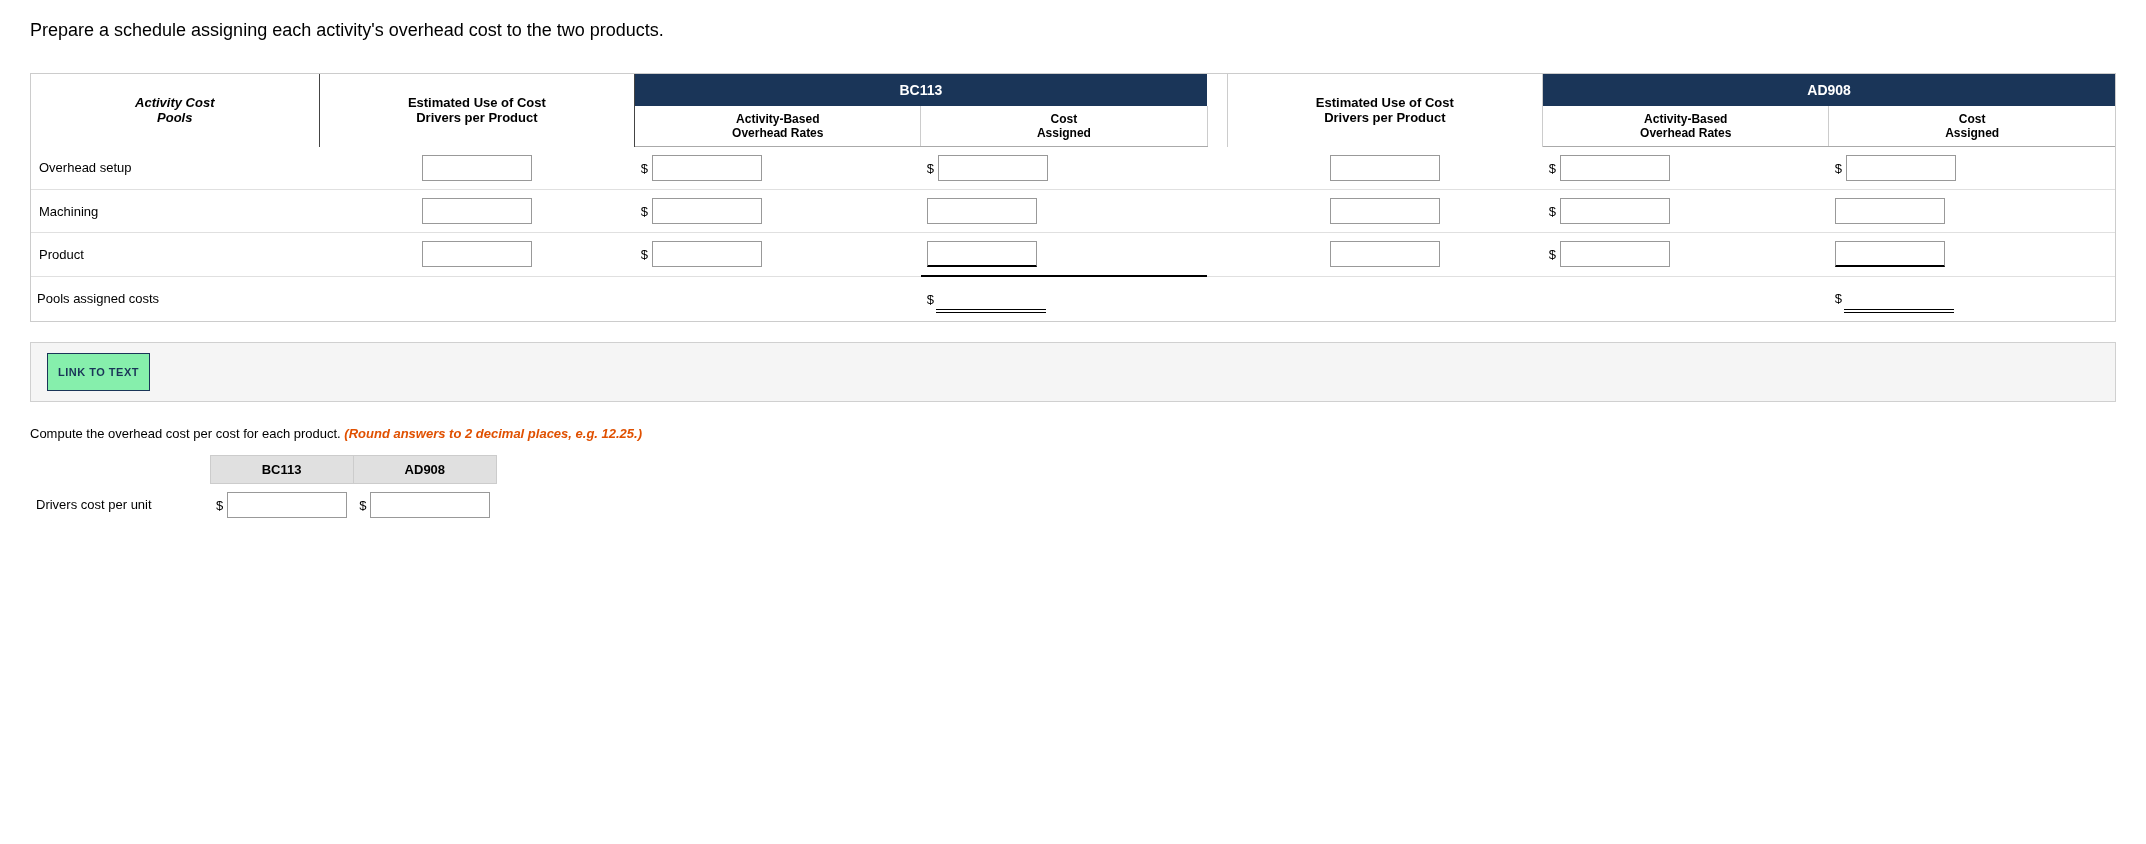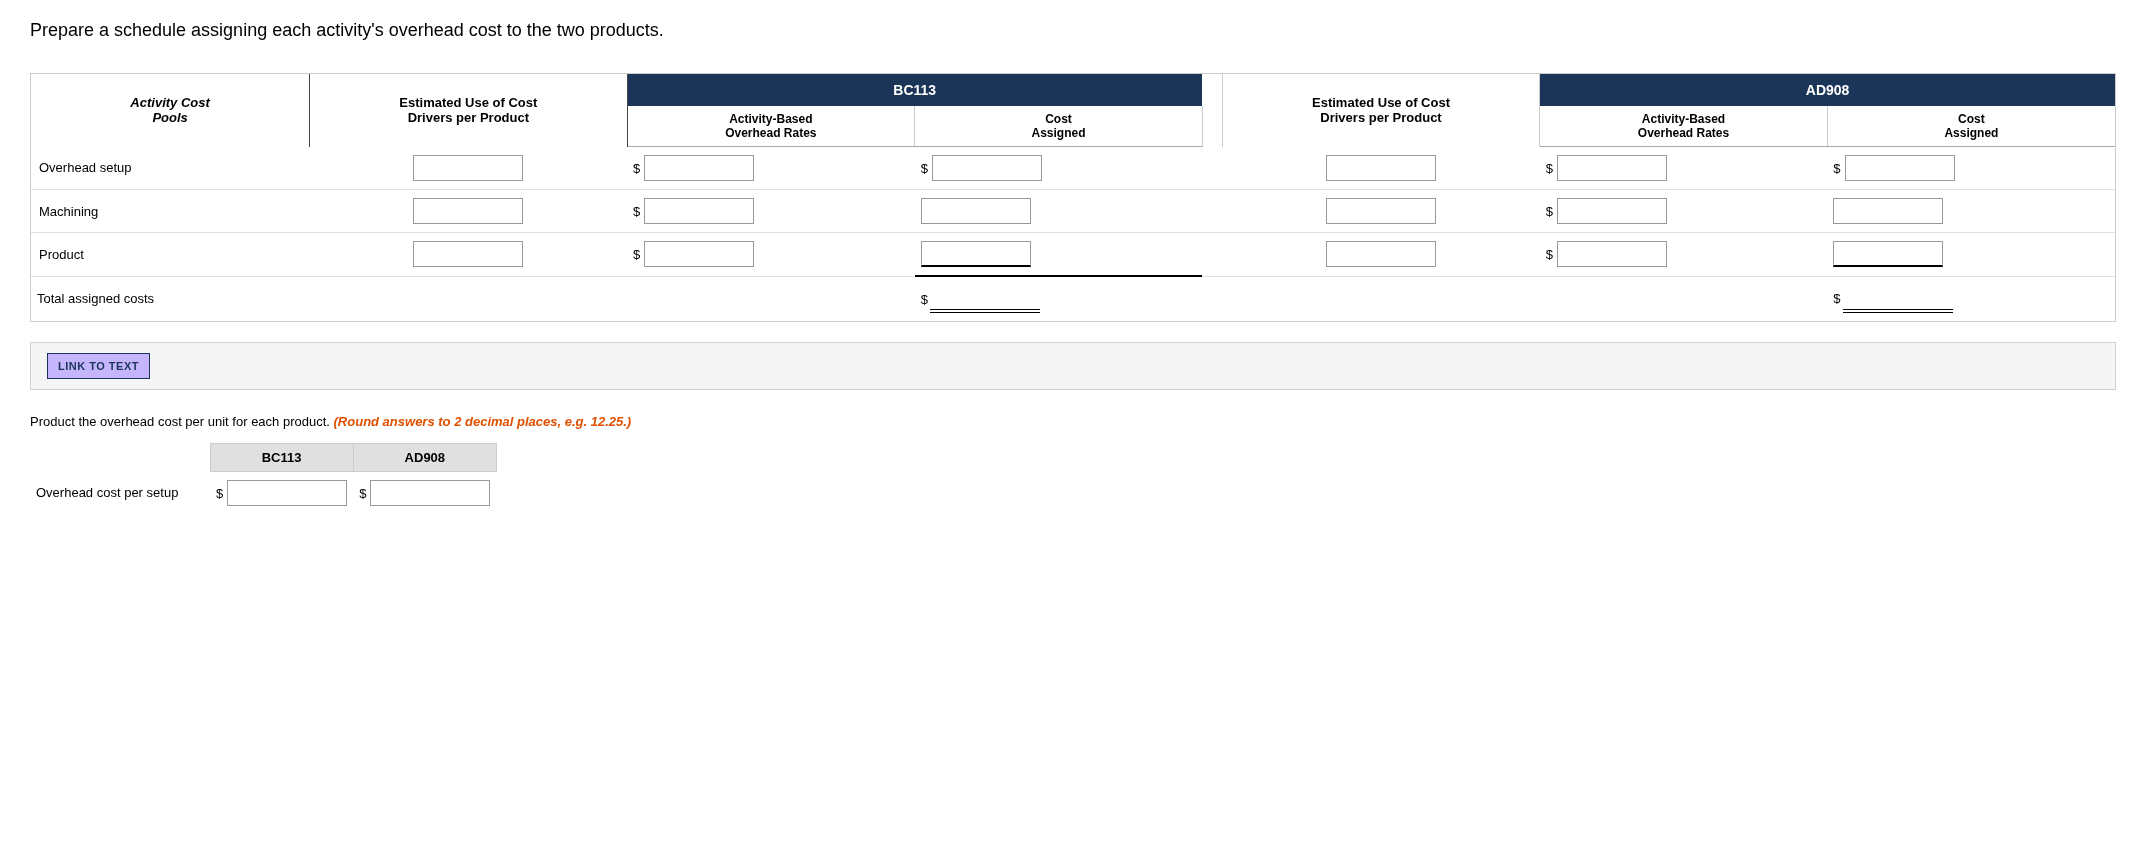--- a/index.html
+++ b/index.html
@@ -104,22 +104,22 @@
     .link-section {
       border: 1px solid #d0d0d0;
       background: #f5f5f5;
       padding: 10px 16px;
       margin-bottom: 24px;
     }
 
     .link-btn {
       border: 1px solid #1a3558;
       color: #1a3558;
-      background: #c4b5fd;
-      padding: 6px 10px;
+      background: #86efac;
+      padding: 12px 10px;
       font-size: 11px;
       font-weight: bold;
       cursor: pointer;
       letter-spacing: 0.5px;
     }
 
     .section2-instruction {
       margin-bottom: 14px;
       font-size: 13px;
     }
@@ -293,21 +293,21 @@
             <span class="dollar-sign">$</span>
             <input type="text" value="" style="">
           </div>
         </td>
         <td>
           <input type="text" value="" style="border-width: 1px 1px 2px; border-style: solid; border-color: rgb(153, 153, 153) rgb(153, 153, 153) rgb(0, 0, 0); border-image: initial; padding: 3px 4px; font-size: 12px; width: 110px; height: 26px;">
         </td>
       </tr>
 
       <tr class="total-row">
-        <td>Total assigned costs</td>
+        <td>Pools assigned costs</td>
         <td></td>
         <td></td>
         <td>
           <div class="cell-input-wrap" style="flex-direction:column; align-items:flex-start;">
             <div style="display:flex; align-items:center;">
               <span class="dollar-sign">$</span>
               <input type="text" value="" style="border-top: none; border-right: none; border-left: none; border-image: initial; border-bottom: 4px double rgb(0, 0, 0); background: transparent; width: 110px; font-size: 12px; padding: 3px 4px; height: 28px; outline: none;">
             </div>
           </div>
         </td>
@@ -326,35 +326,35 @@
     </tbody>
   </table>
 </div>
 
 <div class="link-section">
   <button class="link-btn">LINK TO TEXT</button>
 </div>
 
 <div style="margin-top: 10px;">
   <p class="section2-instruction">
-    <span>Product the overhead cost per unit for each product.</span>
+    <span>Compute the overhead cost per cost for each product.</span>
     <span class="round-note">(Round answers to 2 decimal places, e.g. 12.25.)</span>
   </p>
 
   <table class="bottom-table">
     <thead>
       <tr>
         <th style="background:#fff; border:none; width:180px;"></th>
         <th style="background:#e0e0e0; text-align:center; padding:6px 30px; font-size:13px; font-weight:bold; border:1px solid #ccc;">BC113</th>
         <th style="background:#e0e0e0; text-align:center; padding:6px 30px; font-size:13px; font-weight:bold; border:1px solid #ccc;">AD908</th>
       </tr>
     </thead>
     <tbody>
       <tr>
-        <td class="label-cell">Overhead cost per setup</td>
+        <td class="label-cell">Drivers cost per unit</td>
         <td>
           <div class="cell-input-wrap">
             <span class="dollar-sign">$</span>
             <input type="text" value="" style="border: 1px solid rgb(153, 153, 153); padding: 3px 4px; font-size: 12px; width: 120px; height: 26px;">
           </div>
         </td>
         <td>
           <div class="cell-input-wrap">
             <span class="dollar-sign">$</span>
             <input type="text" value="" style="border: 1px solid rgb(153, 153, 153); padding: 3px 4px; font-size: 12px; width: 120px; height: 26px;">

